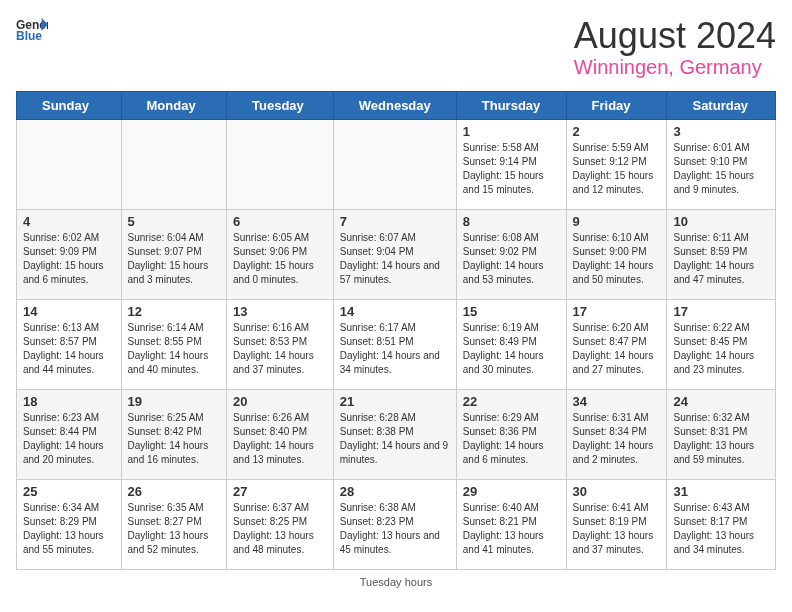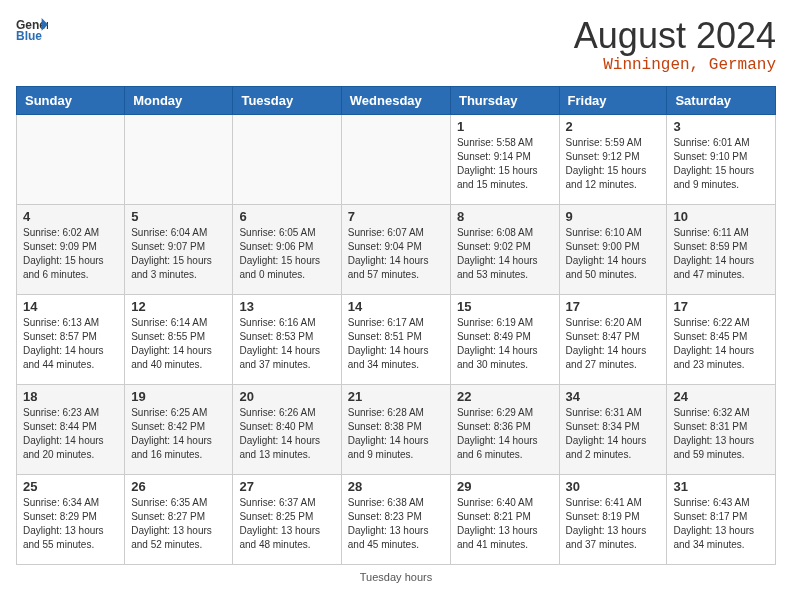--- a/index.html
+++ b/index.html
@@ -19,44 +19,43 @@
     .logo {
       display: flex;
       align-items: center;
       gap: 4px;
     }
     .logo-icon {
       width: 32px;
       height: 28px;
     }
     .title-block {
-      text-align: right;
+      text-align: left;
     }
     .main-title {
       font-size: 36px;
       font-weight: normal;
       color: #333;
       line-height: 1.1;
     }
     .subtitle {
-      font-size: 16px;
-      color: #c2410c;
-      font-family: Liberation Mono, monospace;
+      font-size: 20px;
+      color: #ec4899;
     }
     .calendar {
       width: 100%;
       border-collapse: collapse;
       border: 1px solid #ccc;
     }
     .calendar th {
       background-color: #2a6db5;
       color: #fff;
       font-size: 13px;
       font-weight: bold;
-      padding: 6px 8px;
+      padding: 6px 25px;
       text-align: left;
       border: 1px solid #1a5a9a;
     }
     .calendar td {
       width: 110px;
       vertical-align: top;
       padding: 4px 6px;
       border: 1px solid #ccc;
       font-size: 10.5px;
       color: #333;

